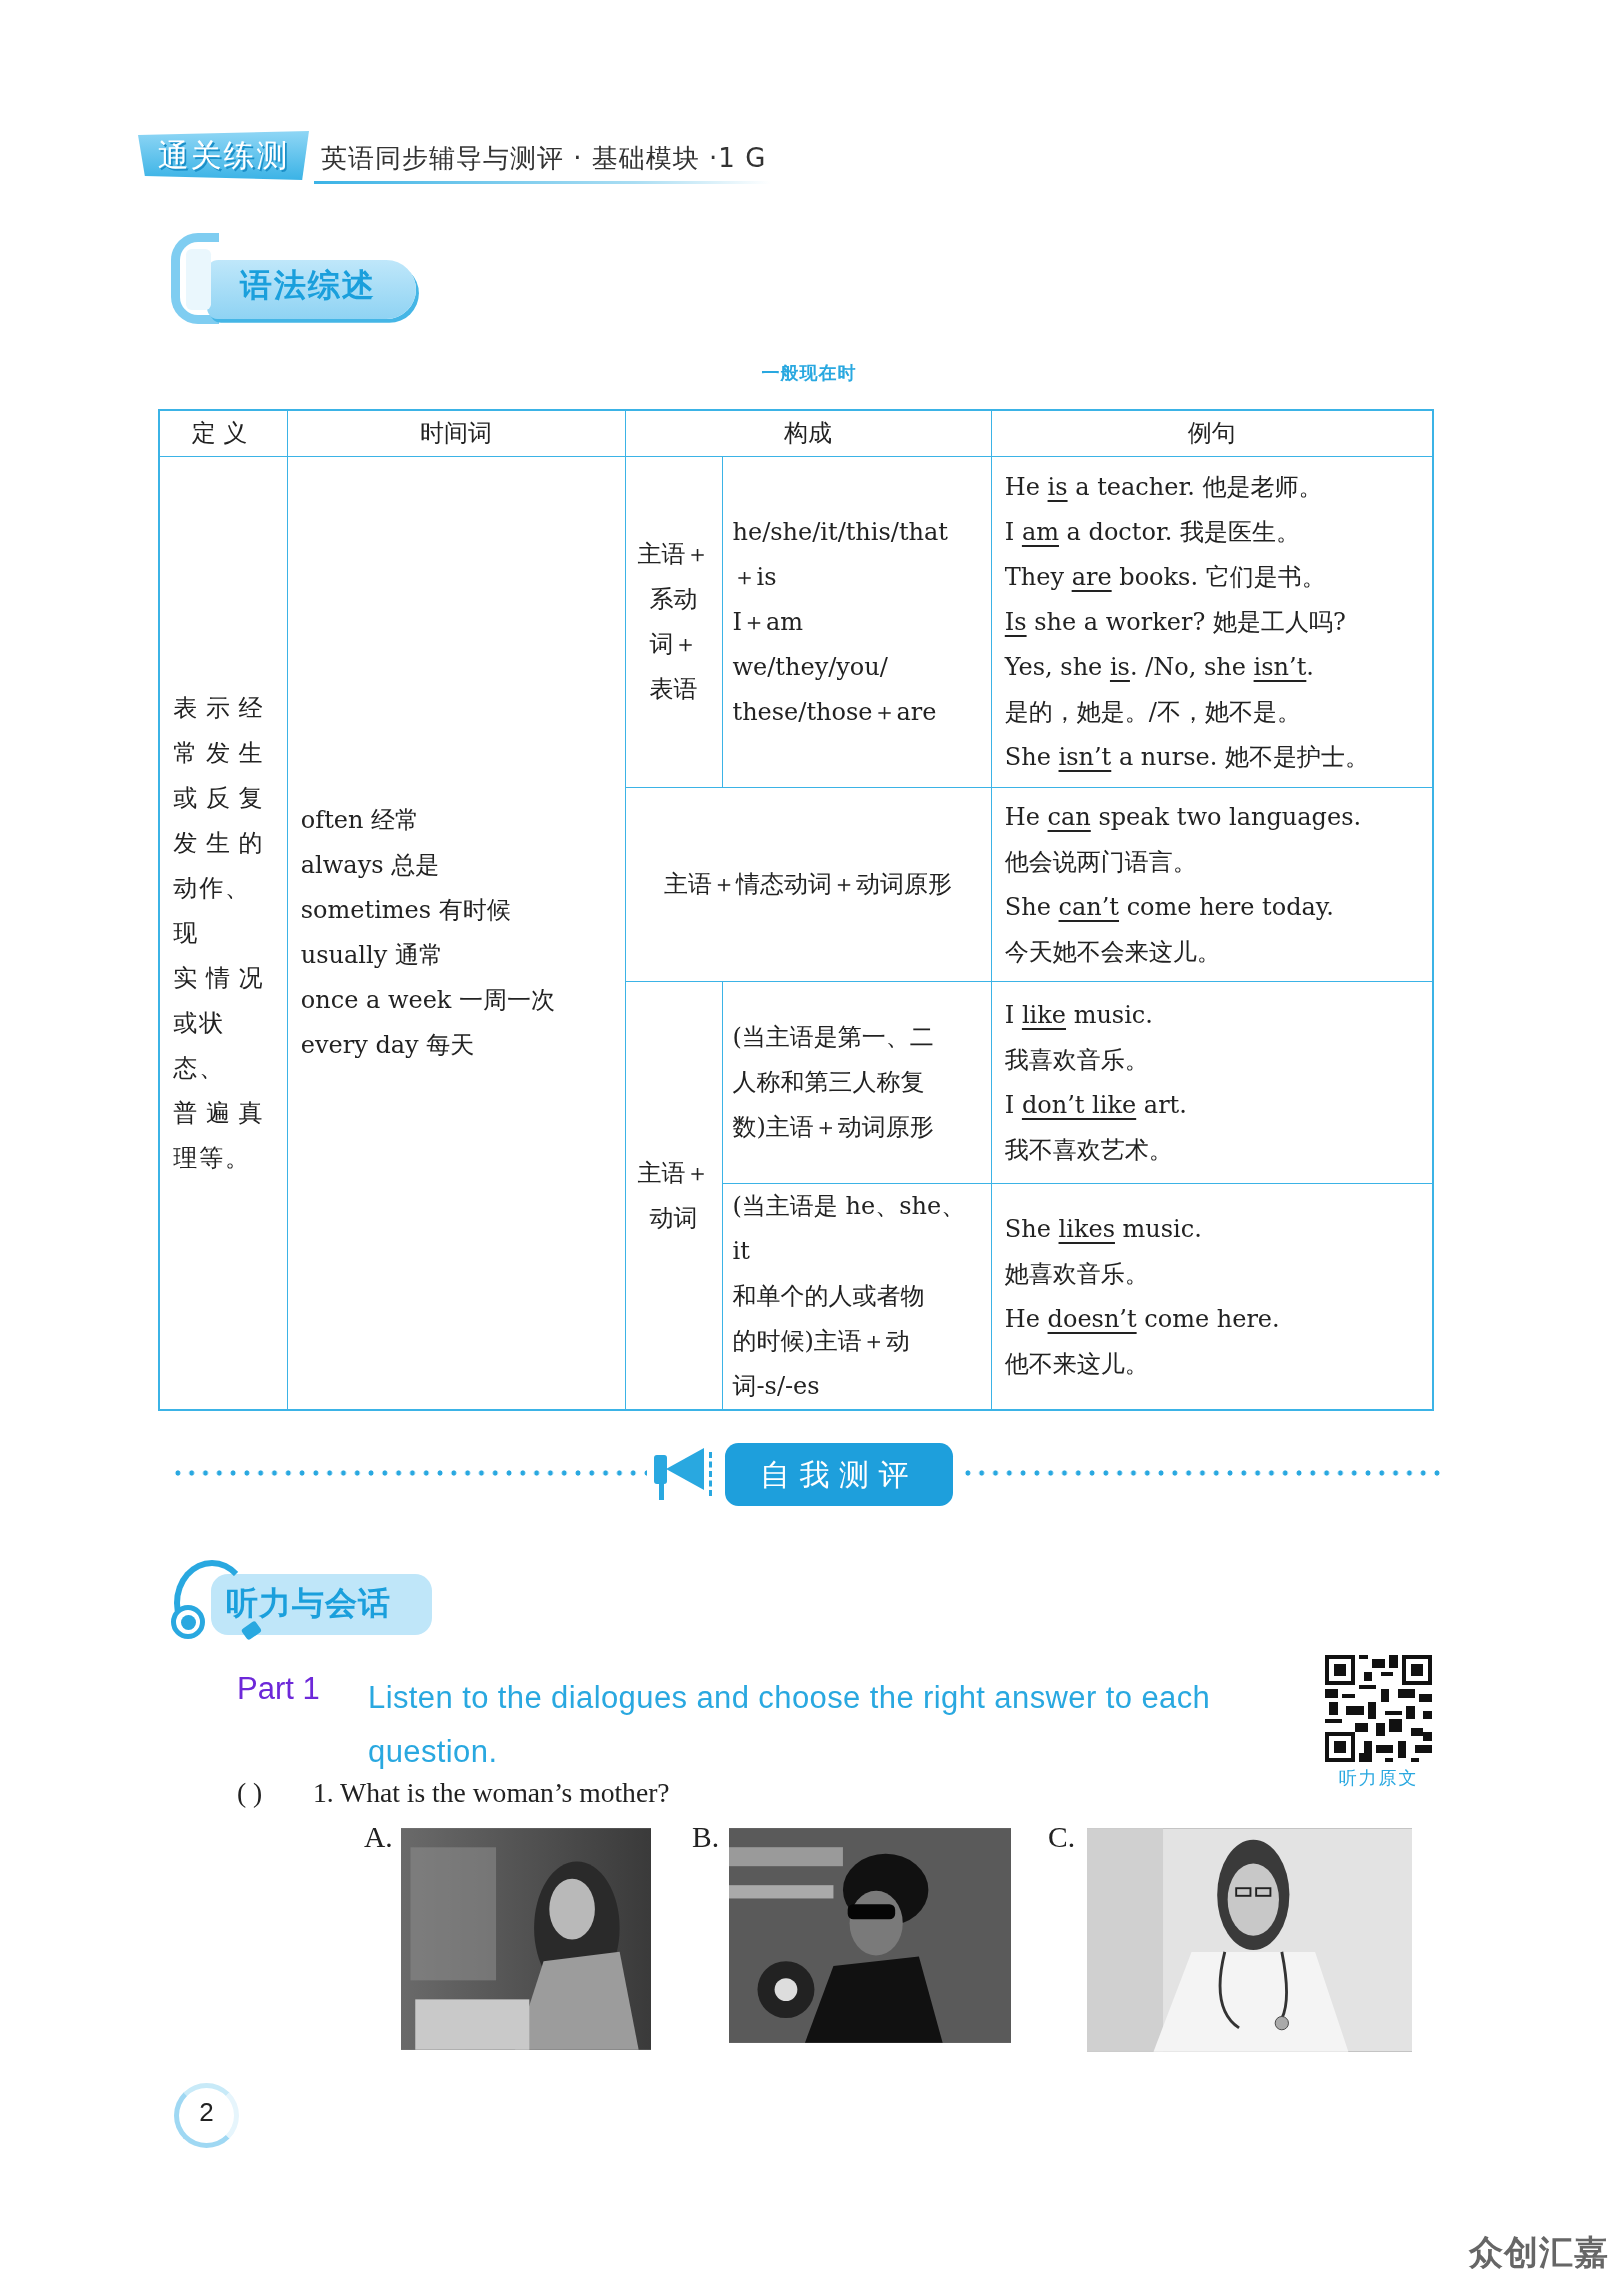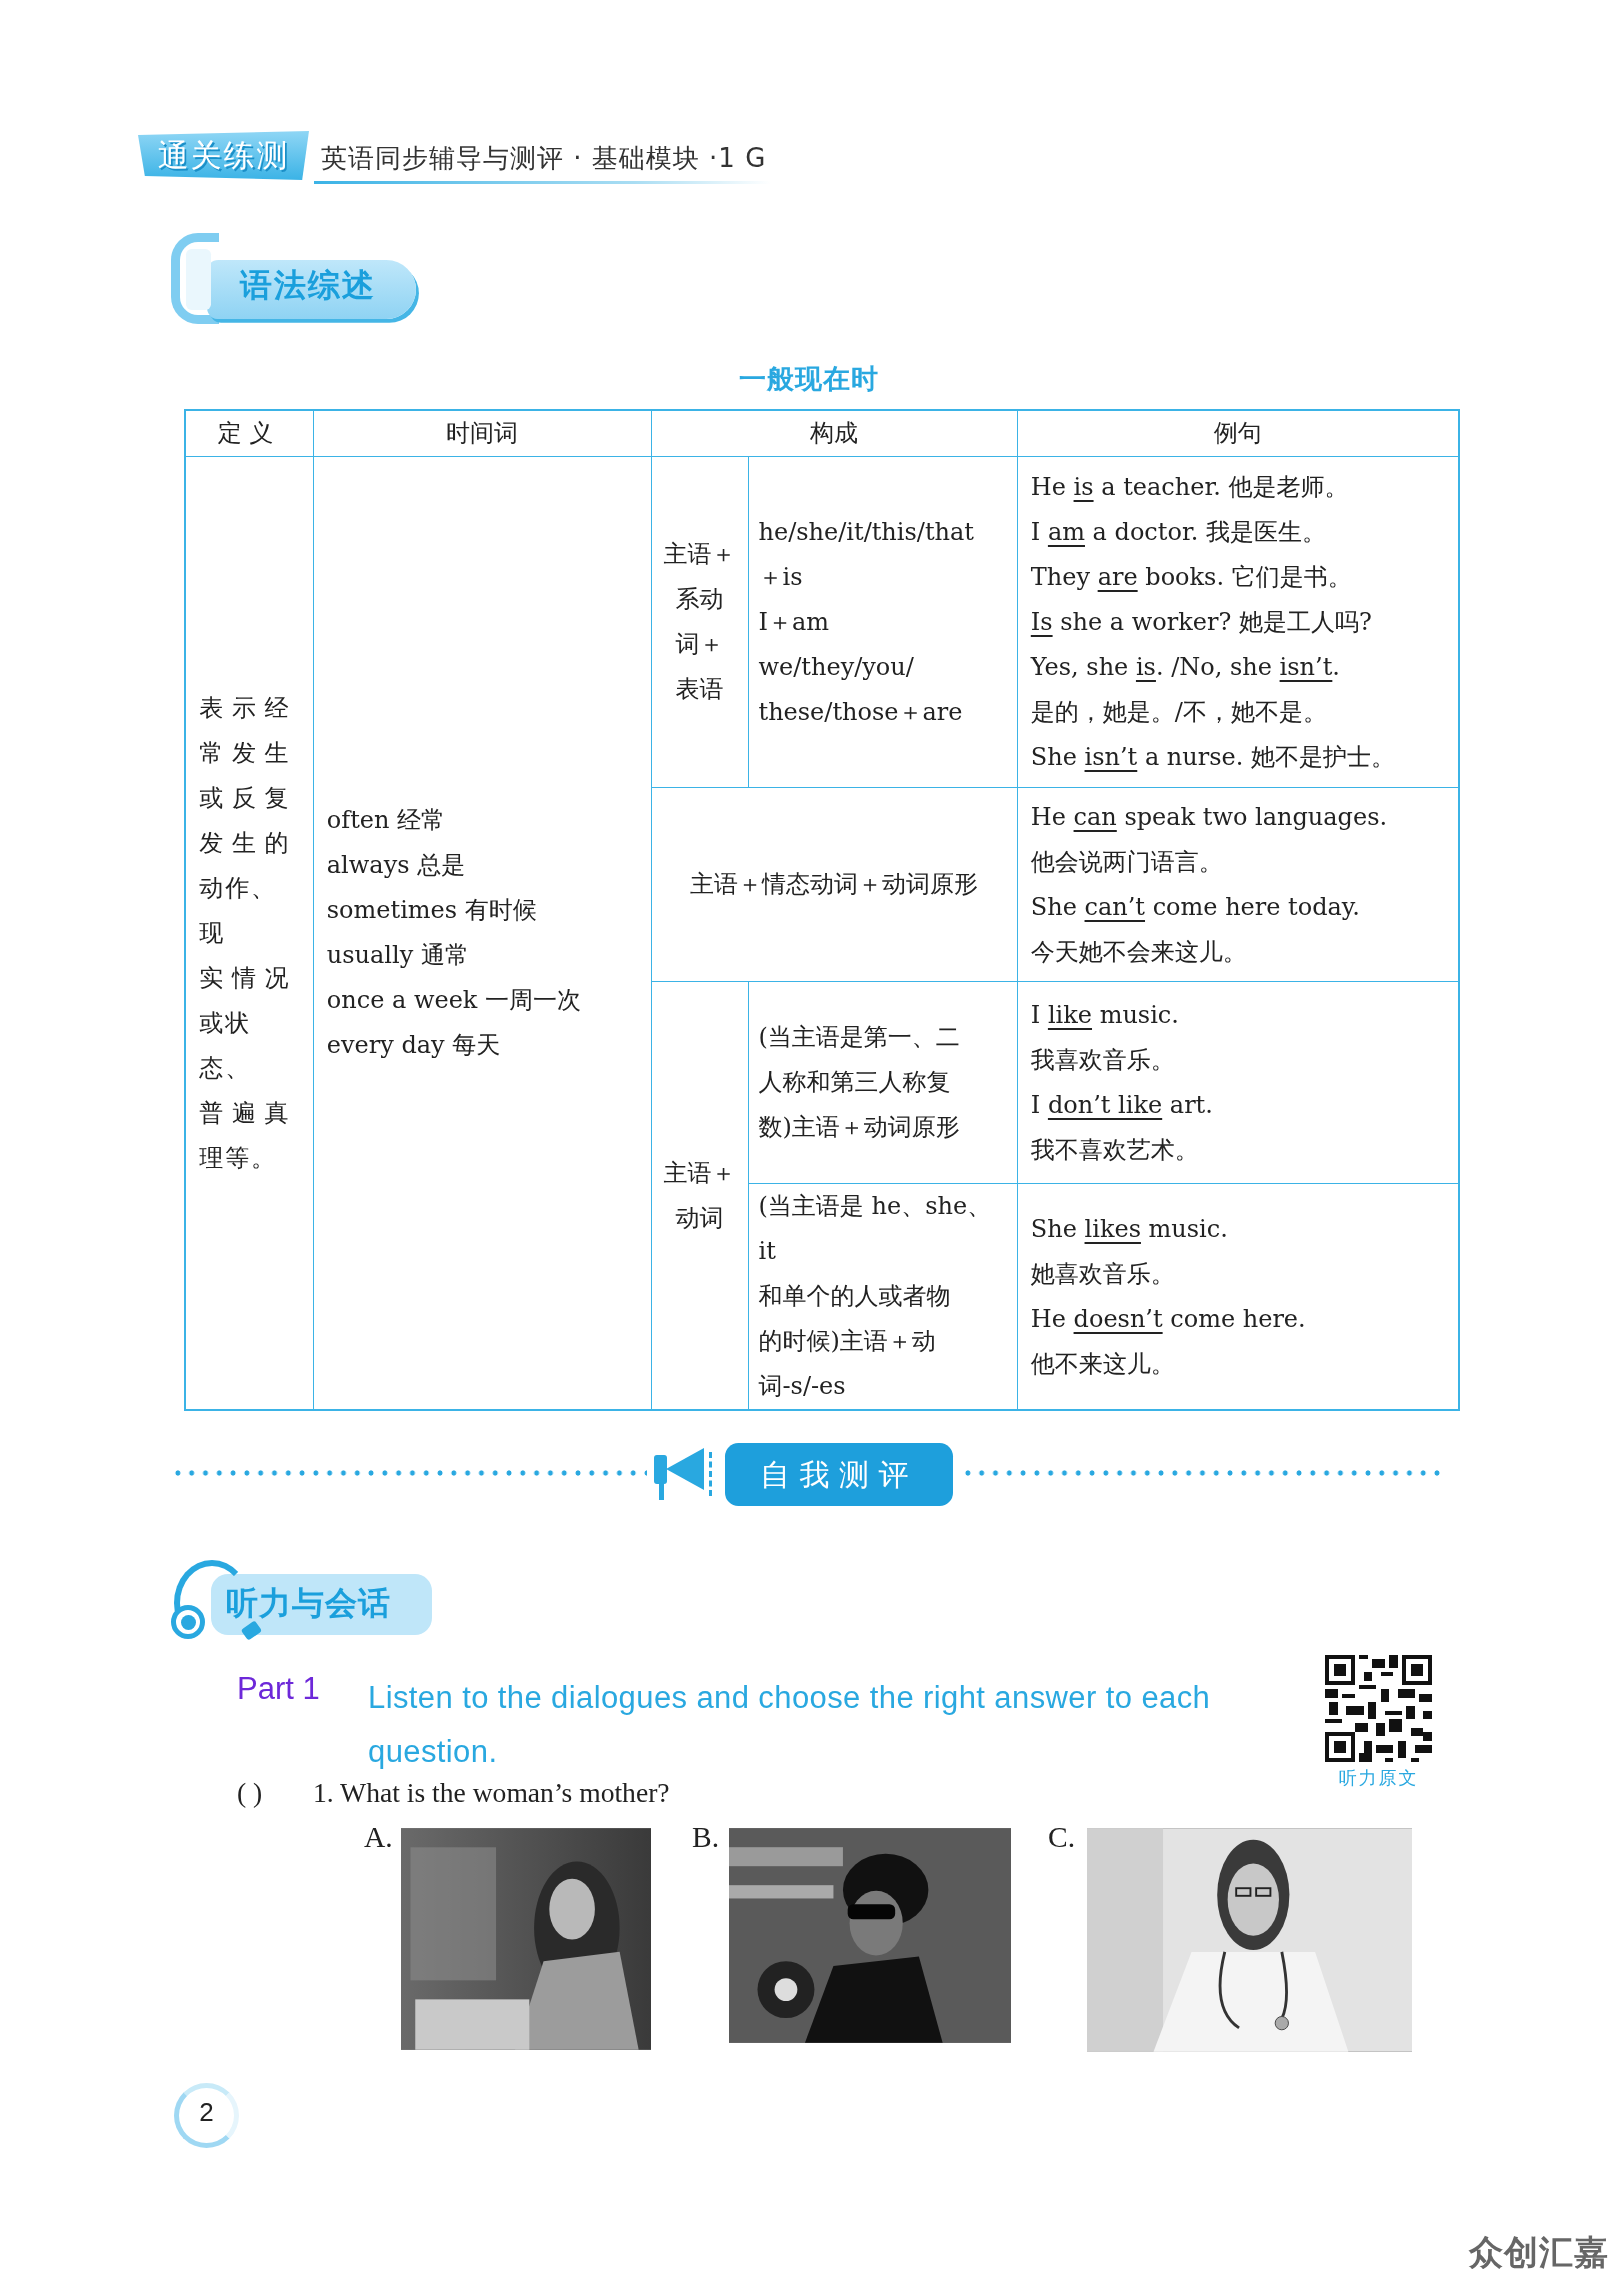--- a/index.html
+++ b/index.html
@@ -20,24 +20,24 @@
     background:linear-gradient(90deg,#3bb3e6 0%,#a9ddf3 70%,rgba(255,255,255,0) 100%); }
   .badge1-bar { left:207px; top:260px; width:209px; height:59px; border-radius:11.4px 30px 30px 11.4px;
     background:linear-gradient(180deg,#bfe7fa 0%,#8fd3f3 100%); box-shadow:2.9px 3.8px 0 #45b6e6; }
   .badge1-text { left:240px; top:264px; font-family:"DejaVu Sans",sans-serif; font-weight:bold;
     font-size:32px; color:#1a9fdc; letter-spacing:1.9px; }
   .badge1-clip { left:171px; top:233px; width:48px; height:91px; border-radius:27px 0 0 27px;
     border:9.5px solid #7fcdf1; border-right:none; box-sizing:border-box; }
   .badge1-clip2 { left:186px; top:249px; width:25px; height:61px; background:#eaf7fd; border-radius:5.7px; }
 
   .table-title { left:0; width:1618px; top:361px; text-align:center; font-family:"DejaVu Sans",sans-serif;
-    font-weight:bold; font-size:27px; color:#29a8e0; letter-spacing:1px; }
-
-  
-  table.grammar { position:absolute; left:184px; top:409px; width:1274px; border-collapse:collapse;
+    font-weight:bold; font-size:18px; color:#29a8e0; letter-spacing:1px; }
+
+  
+  table.grammar { position:absolute; left:158px; top:409px; width:1274px; border-collapse:collapse;
     table-layout:fixed; border:2.4px solid #3bb3e6; }
   table.grammar td, table.grammar th { border:1.4px solid #3bb3e6; font-weight:normal; vertical-align:middle;
     font-size:24px; line-height:45px; padding:0; }
   table.grammar th { height:45px; text-align:center; font-family:"DejaVu Sans",sans-serif; font-size:24px; color:#222; }
   .def-cell { padding:0 13.3px !important; letter-spacing:8.6px; font-family:"DejaVu Sans",sans-serif; font-size:24px; }
   .time-cell { padding:0 13.3px !important; }
   .struct-a { text-align:center; font-family:"DejaVu Sans",sans-serif; }
   .struct-b { padding:0 10px !important; }
   .example { padding:5.7px 13.3px !important; }
   .u { text-decoration:underline; text-underline-offset:4.8px; }

